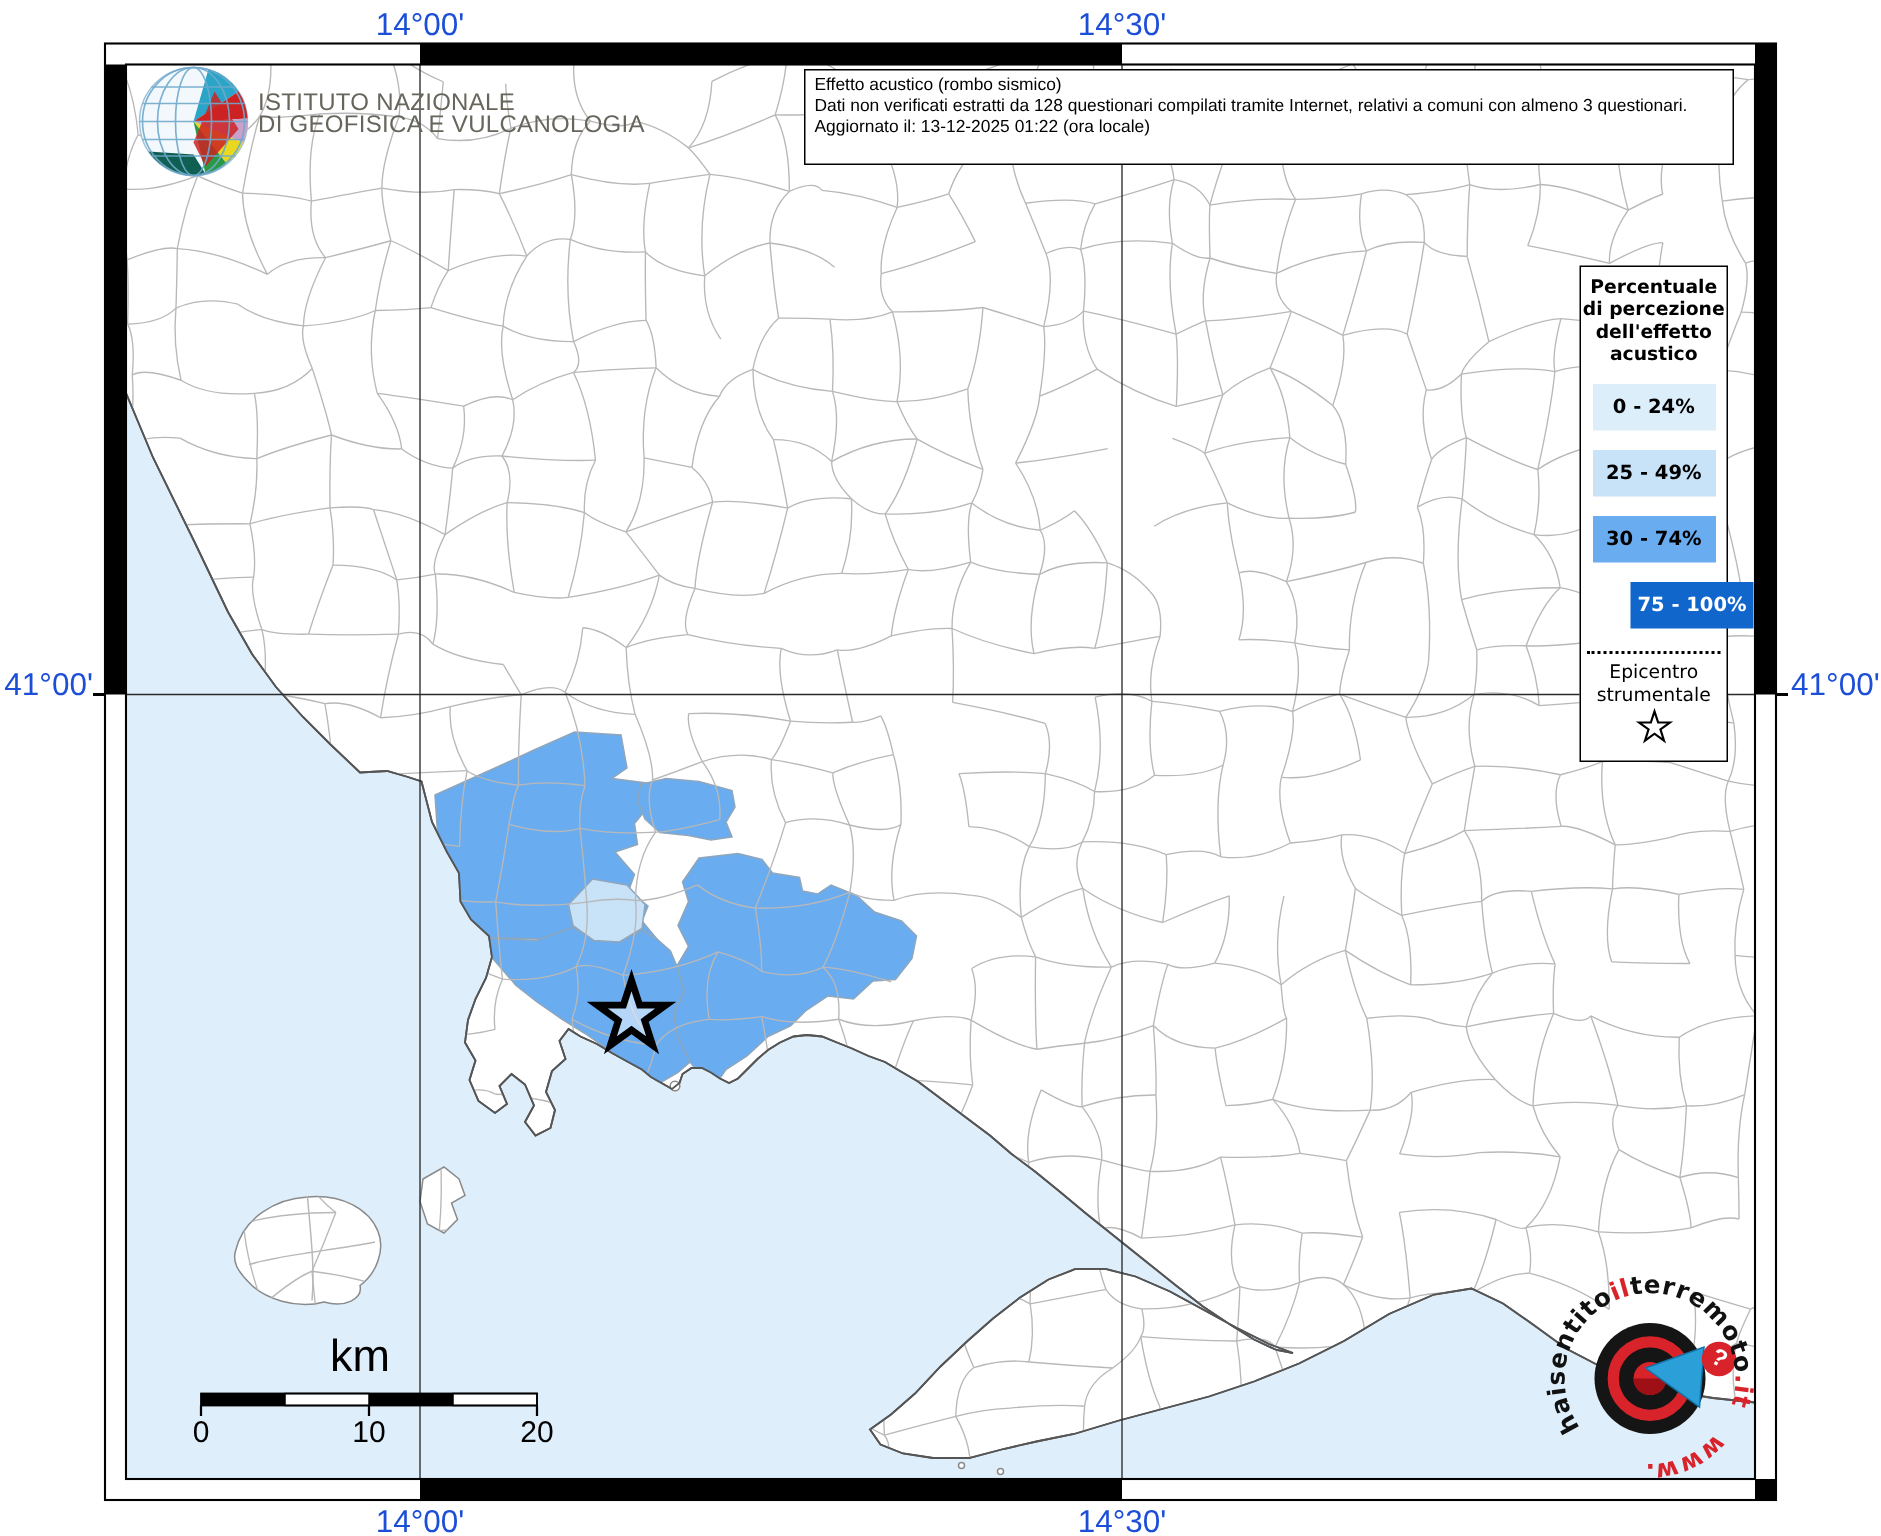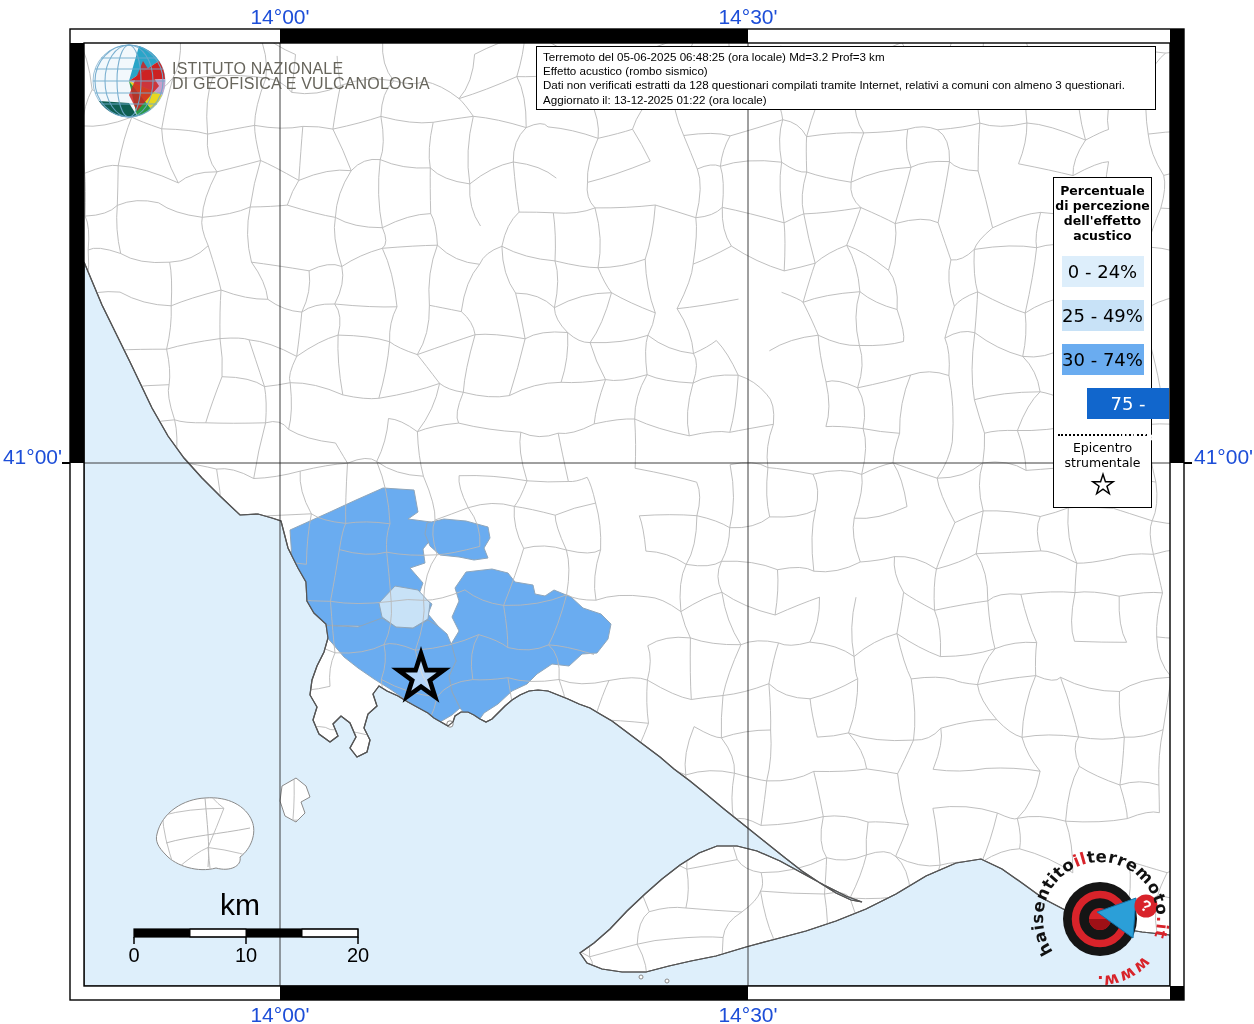--- a/index.html
+++ b/index.html
@@ -13,21 +13,21 @@
   #infobox{position:absolute;left:536px;top:46px;width:620px;height:64px;background:#fff;
            border:1px solid #000;box-sizing:border-box;padding:3px 6px;overflow:hidden;}
   #infobox div{font-size:11.6px;line-height:14.2px;white-space:nowrap;}
   
   #legend{position:absolute;left:1053px;top:177px;width:99px;height:331px;background:#fff;
           border:1px solid #000;box-sizing:border-box;text-align:center;
           font-family:"DejaVu Sans",sans-serif;}
   #legend .ttl{font-size:12.5px;font-weight:bold;line-height:15px;}
   #legend .ttl-wrap{padding-top:5px;text-align:center;}
   .swatch{width:82px;height:31px;margin:13px auto 0 auto;line-height:31px;
-          font-size:18px;font-weight:normal;}
+          font-size:13px;font-weight:bold;}
   .swatch.white-text{color:#fff;margin-left:33px;}
   #legend .divider{border-top:2px dotted #000;margin:15px 4px 4px 4px;}
   #legend .epi{font-size:12.5px;font-weight:normal;line-height:15px;}
   #legend .starbox{margin-top:2px;}
   
   #ingv-text{position:absolute;left:172px;top:62px;color:#67655c;
              font-weight:normal;font-size:16px;line-height:14.5px;letter-spacing:.2px;}
   
   .scl{position:absolute;transform:translateX(-50%);font-size:20px;}
   #km-label{position:absolute;transform:translateX(-50%);font-size:30px;}
@@ -1150,21 +1150,20 @@
 <div class="lbl center" style="left:748px;top:1003px;">14°30'</div>
 <div class="lbl vcenter" style="left:2px;top:457px;width:60px;text-align:right;">41°00'</div>
 <div class="lbl vcenter" style="left:1194px;top:457px;">41°00'</div>
 
 <div id="ingv-text">
   <div>ISTITUTO NAZIONALE</div>
   <div>DI GEOFISICA E VULCANOLOGIA</div>
 </div>
 
 <div id="infobox">
-  <div>Terremoto del 05-06-2025 06:48:25 (ora locale) Md=3.2 Prof=3 km</div>
   <div>Effetto acustico (rombo sismico)</div>
   <div>Dati non verificati estratti da 128 questionari compilati tramite Internet, relativi a comuni con almeno 3 questionari.</div>
   <div>Aggiornato il: 13-12-2025 01:22 (ora locale)</div>
 </div>
 
 <div id="legend">
   <div class="ttl-wrap">
     <div class="ttl">Percentuale</div>
     <div class="ttl">di percezione</div>
     <div class="ttl">dell'effetto</div>

